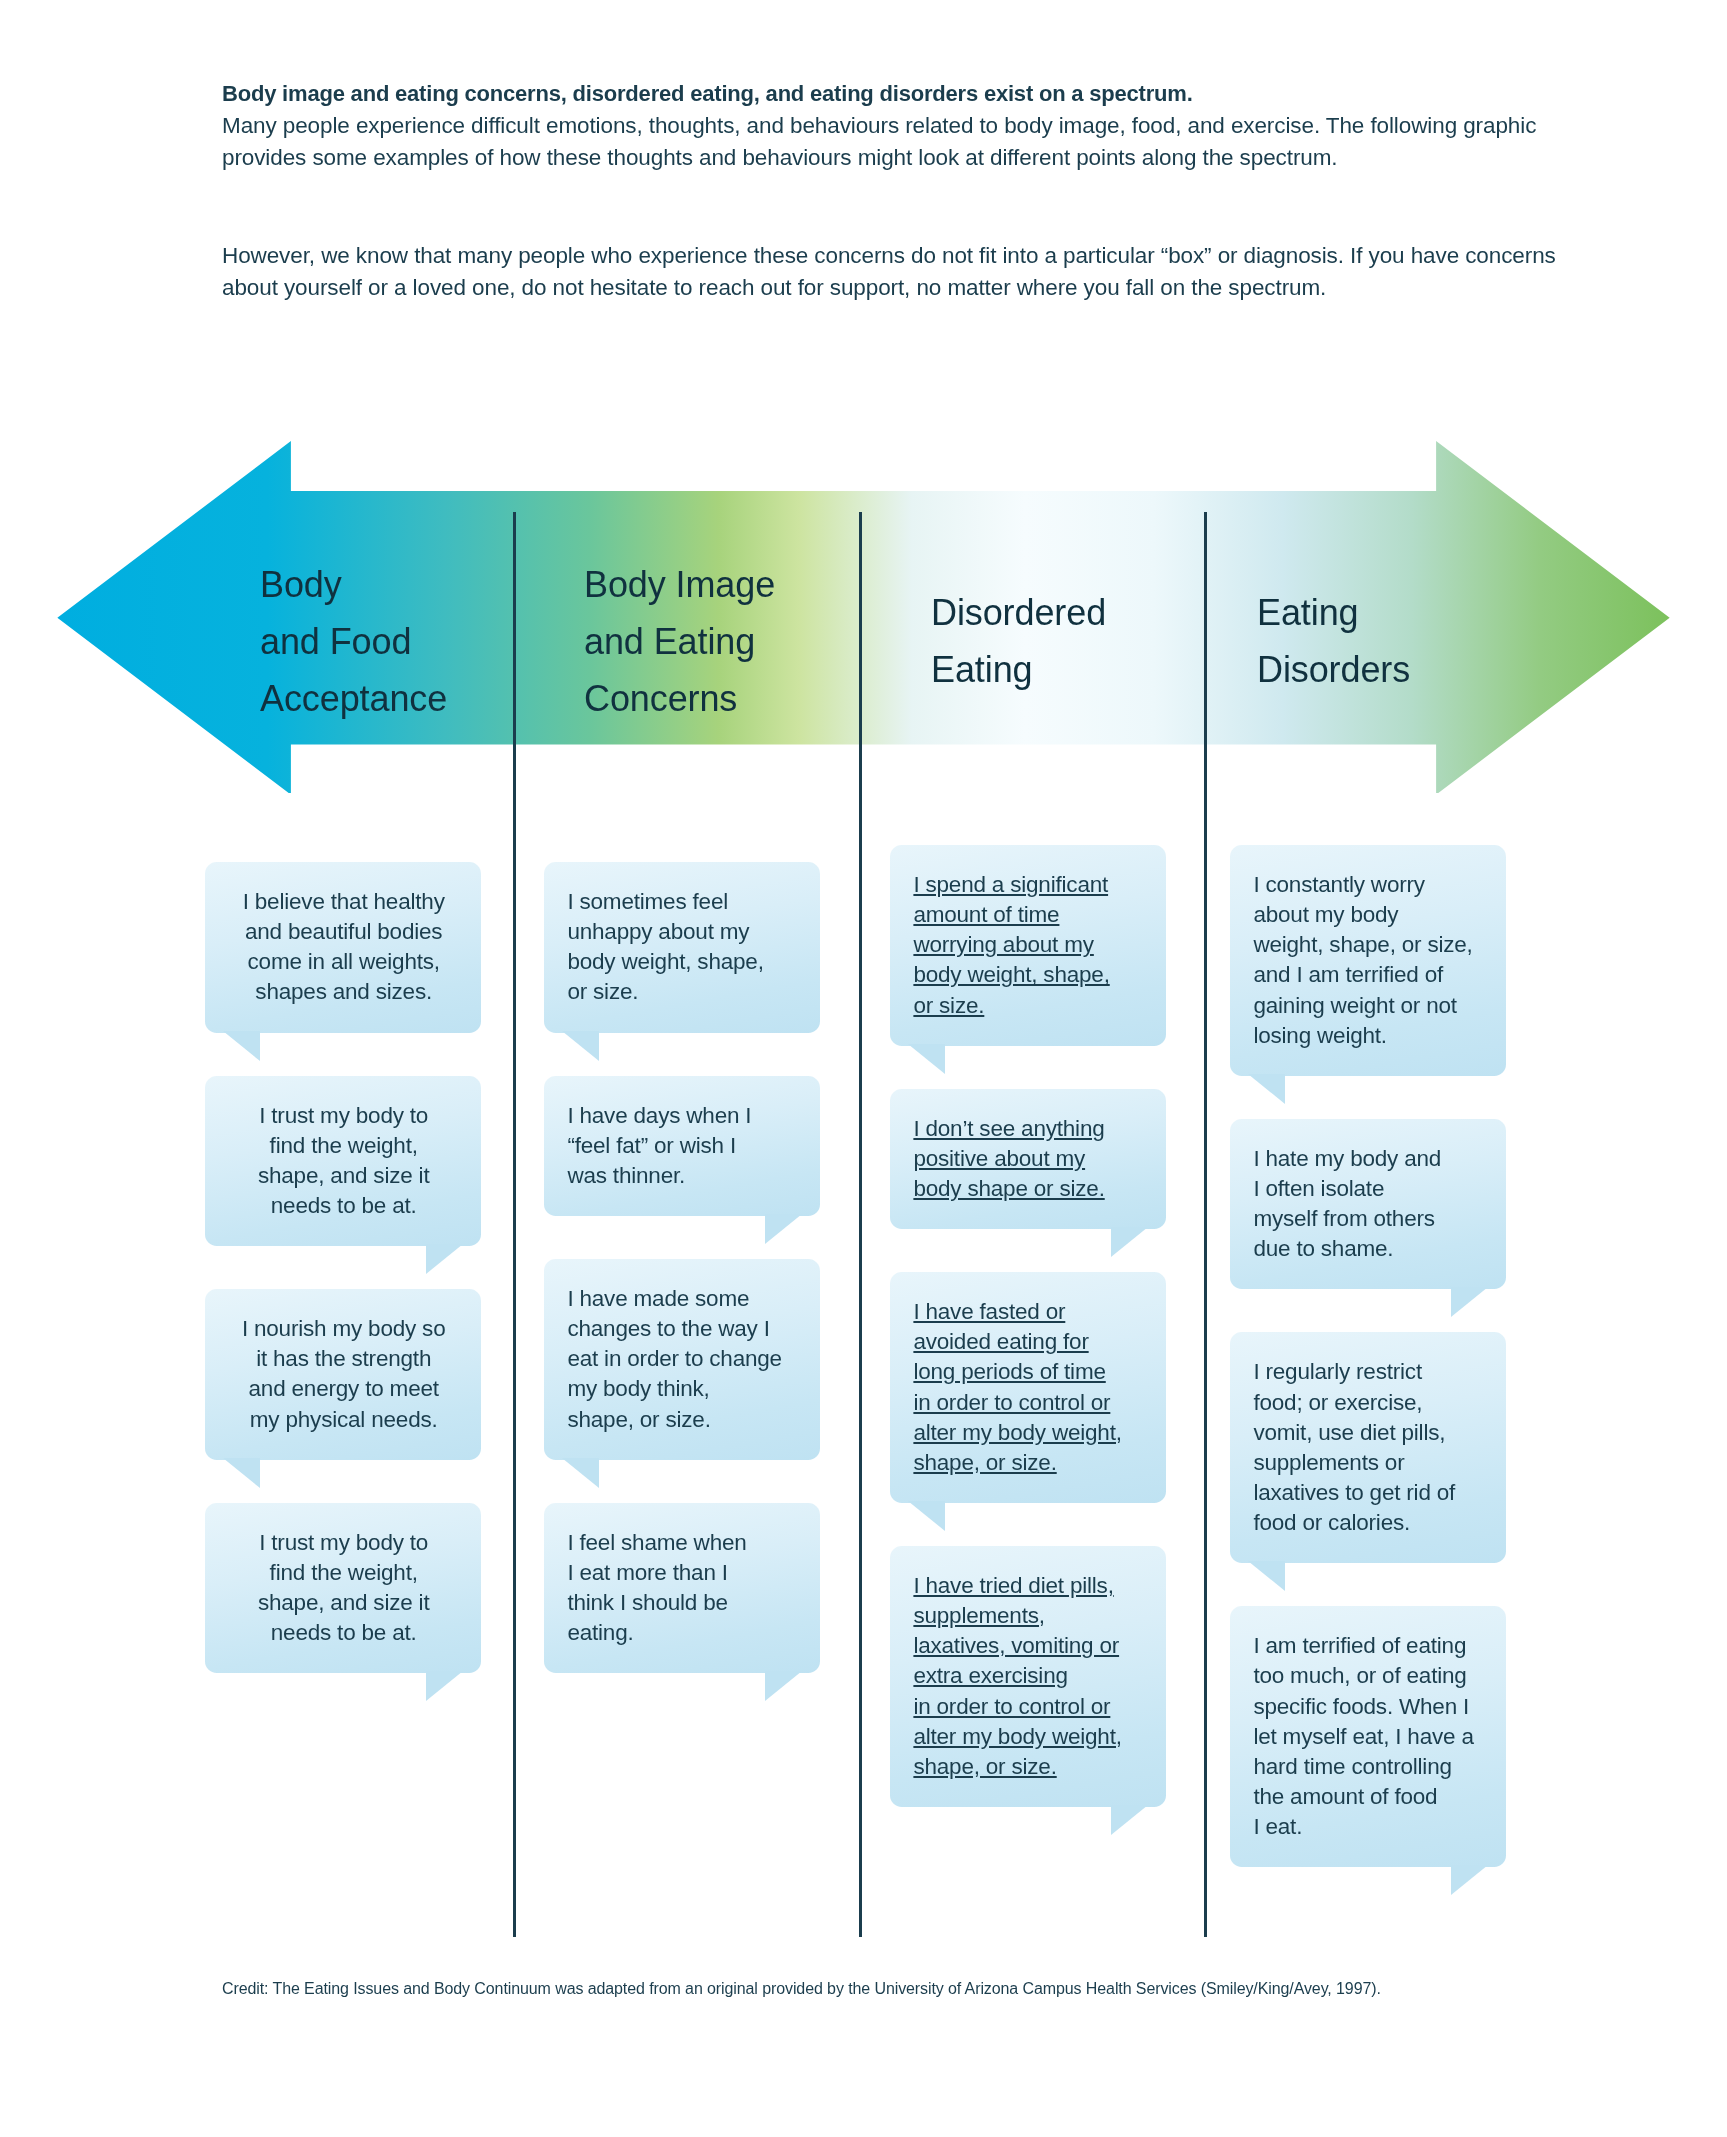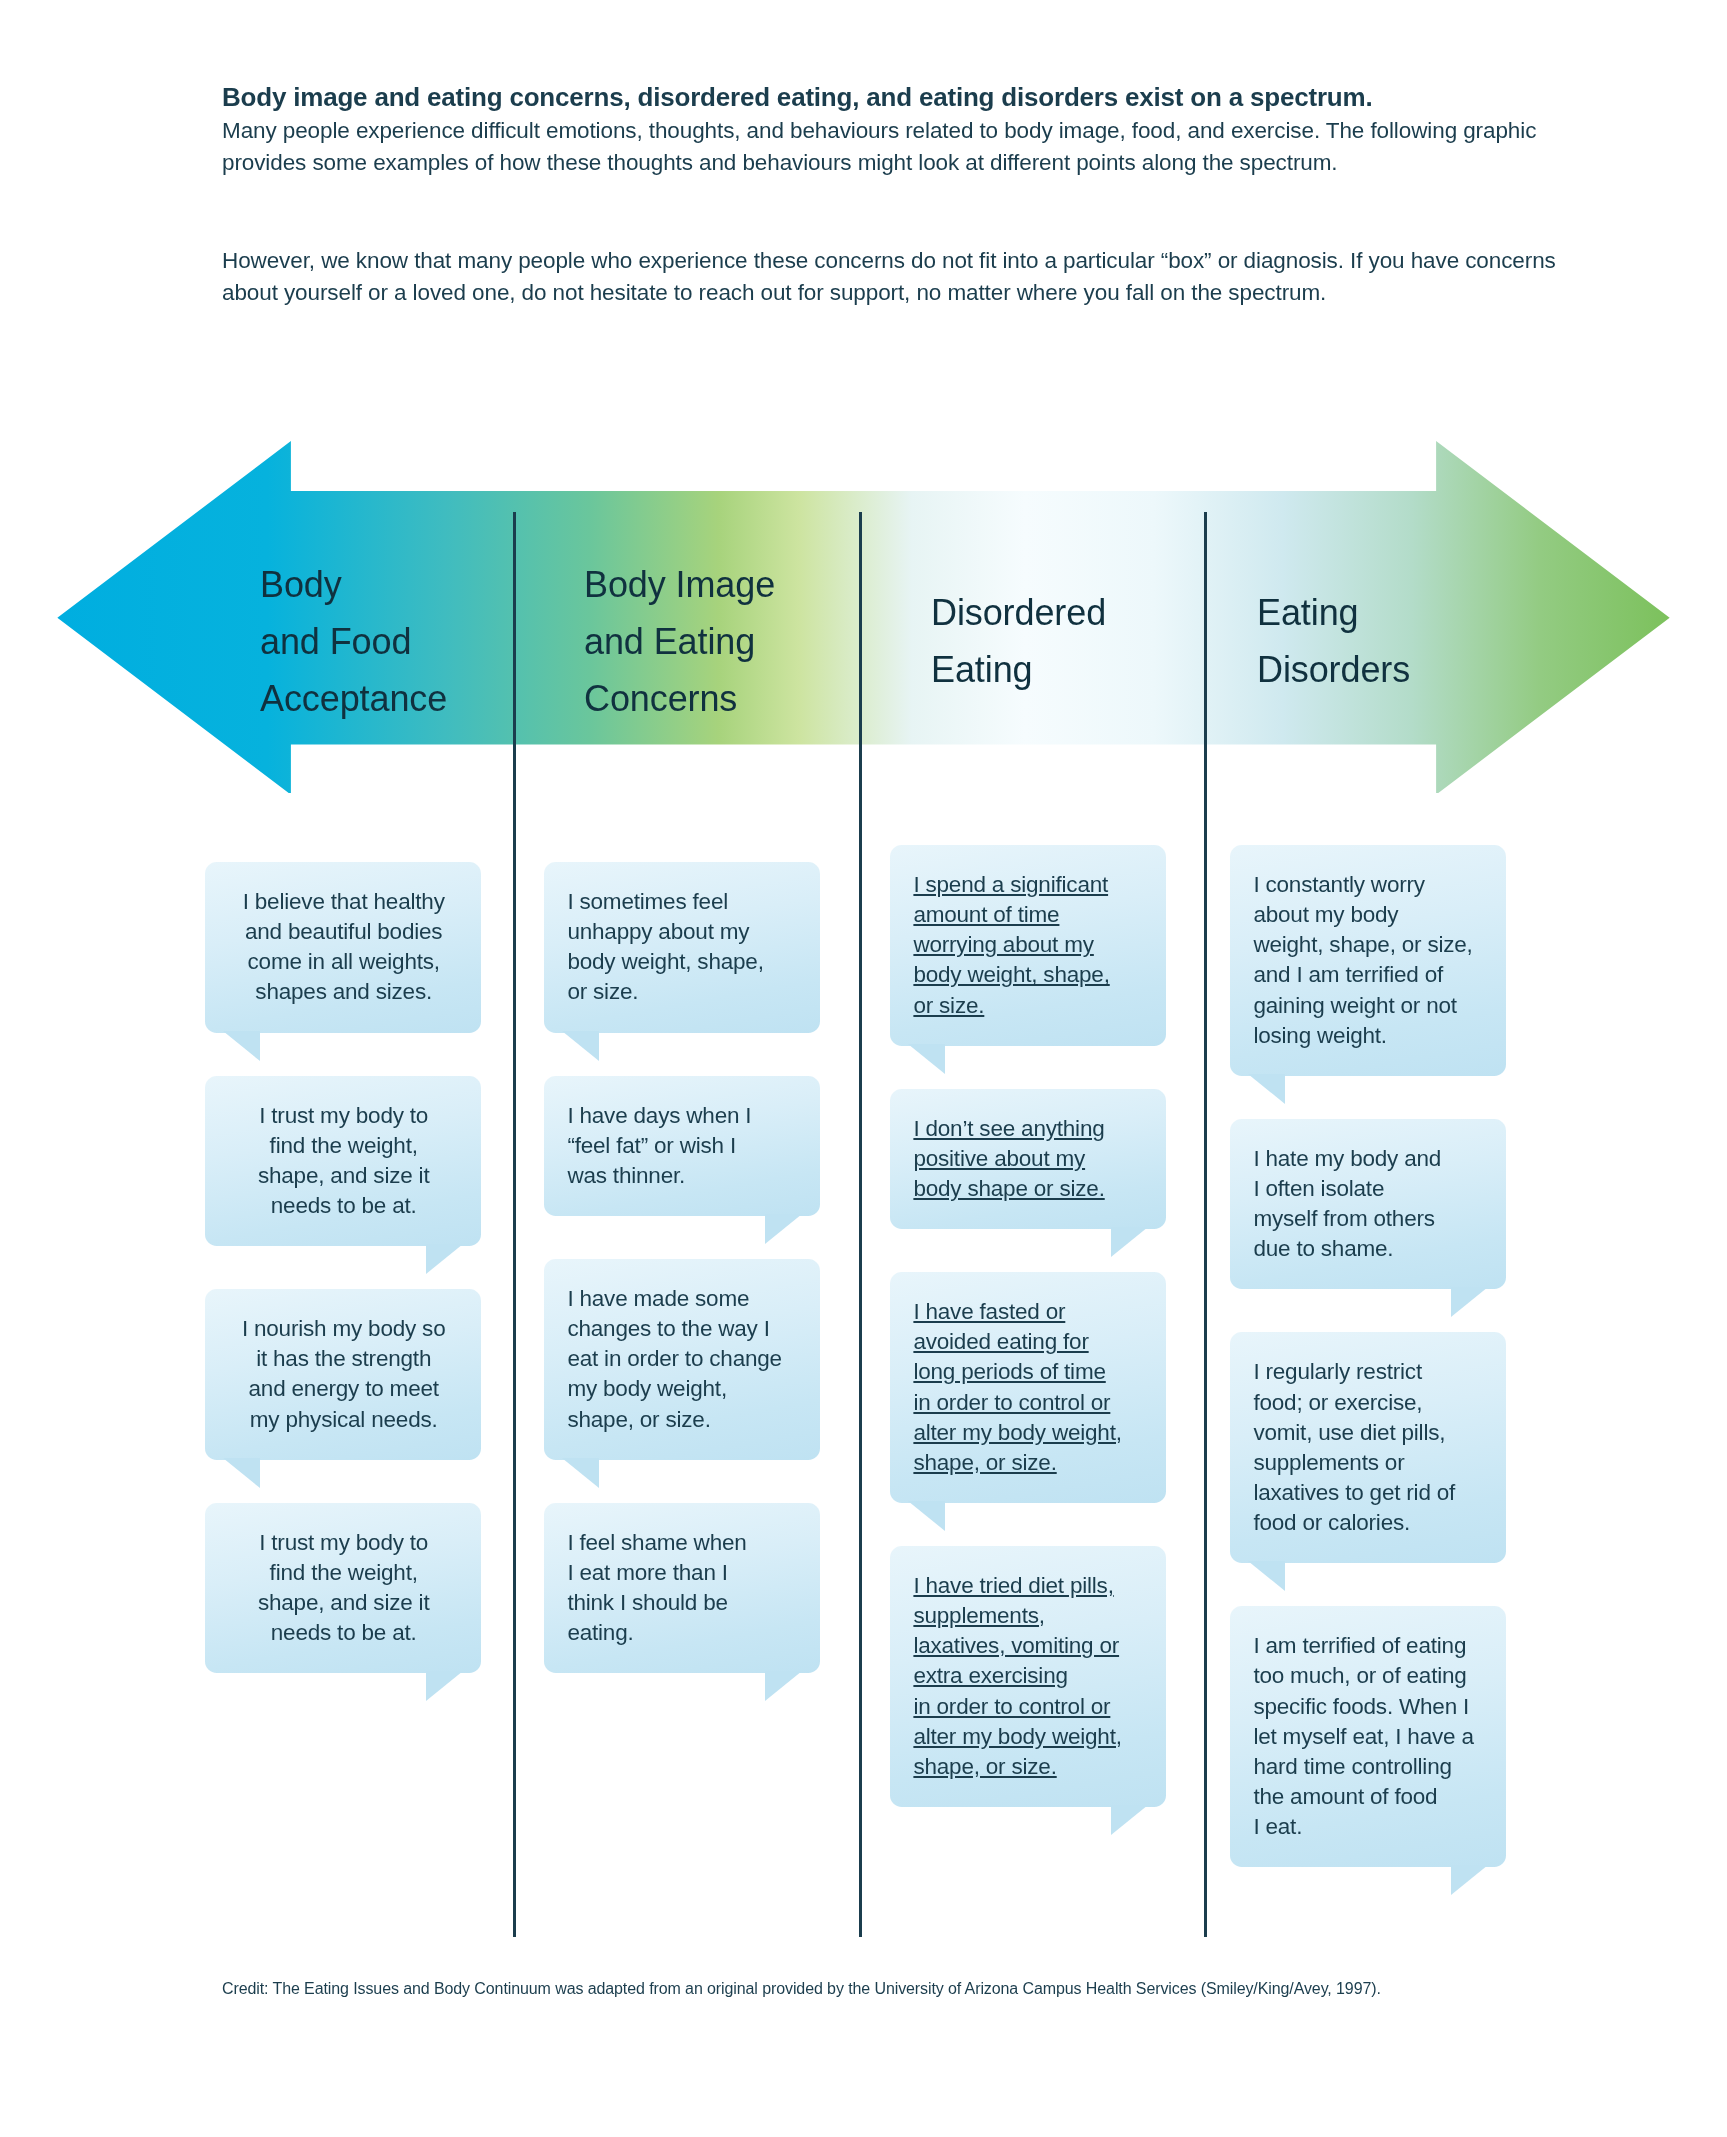--- a/index.html
+++ b/index.html
@@ -18,21 +18,21 @@
   }
 
   
   #intro {
     position: absolute;
     left: 222px;
     top: 79px;
     width: 1353px;
   }
   #intro .lead {
-    font-size: 26px;
+    font-size: 22px;
     font-weight: bold;
     line-height: 1.40;
     color: #1b3d4d;
     letter-spacing: -0.2px;
   }
   #intro .para {
     font-size: 22.5px;
     font-weight: normal;
     line-height: 1.42;
     color: #1b3d4d;
@@ -206,21 +206,21 @@
       <div class="bubble tail-left">I sometimes feel
 unhappy about my
 body weight, shape,
 or size.</div>
       <div class="bubble tail-right">I have days when I
 “feel fat” or wish I
 was thinner.</div>
       <div class="bubble tail-left">I have made some
 changes to the way I
 eat in order to change
-my body weight,
+my body think,
 shape, or size.</div>
       <div class="bubble tail-right">I feel shame when
 I eat more than I
 think I should be
 eating.</div>
     </div>
   <div class="bubble-col" style="left:890px; top:845px; width:276px;text-decoration:underline;">
       <div class="bubble tail-left">I spend a significant
 amount of time
 worrying about my

